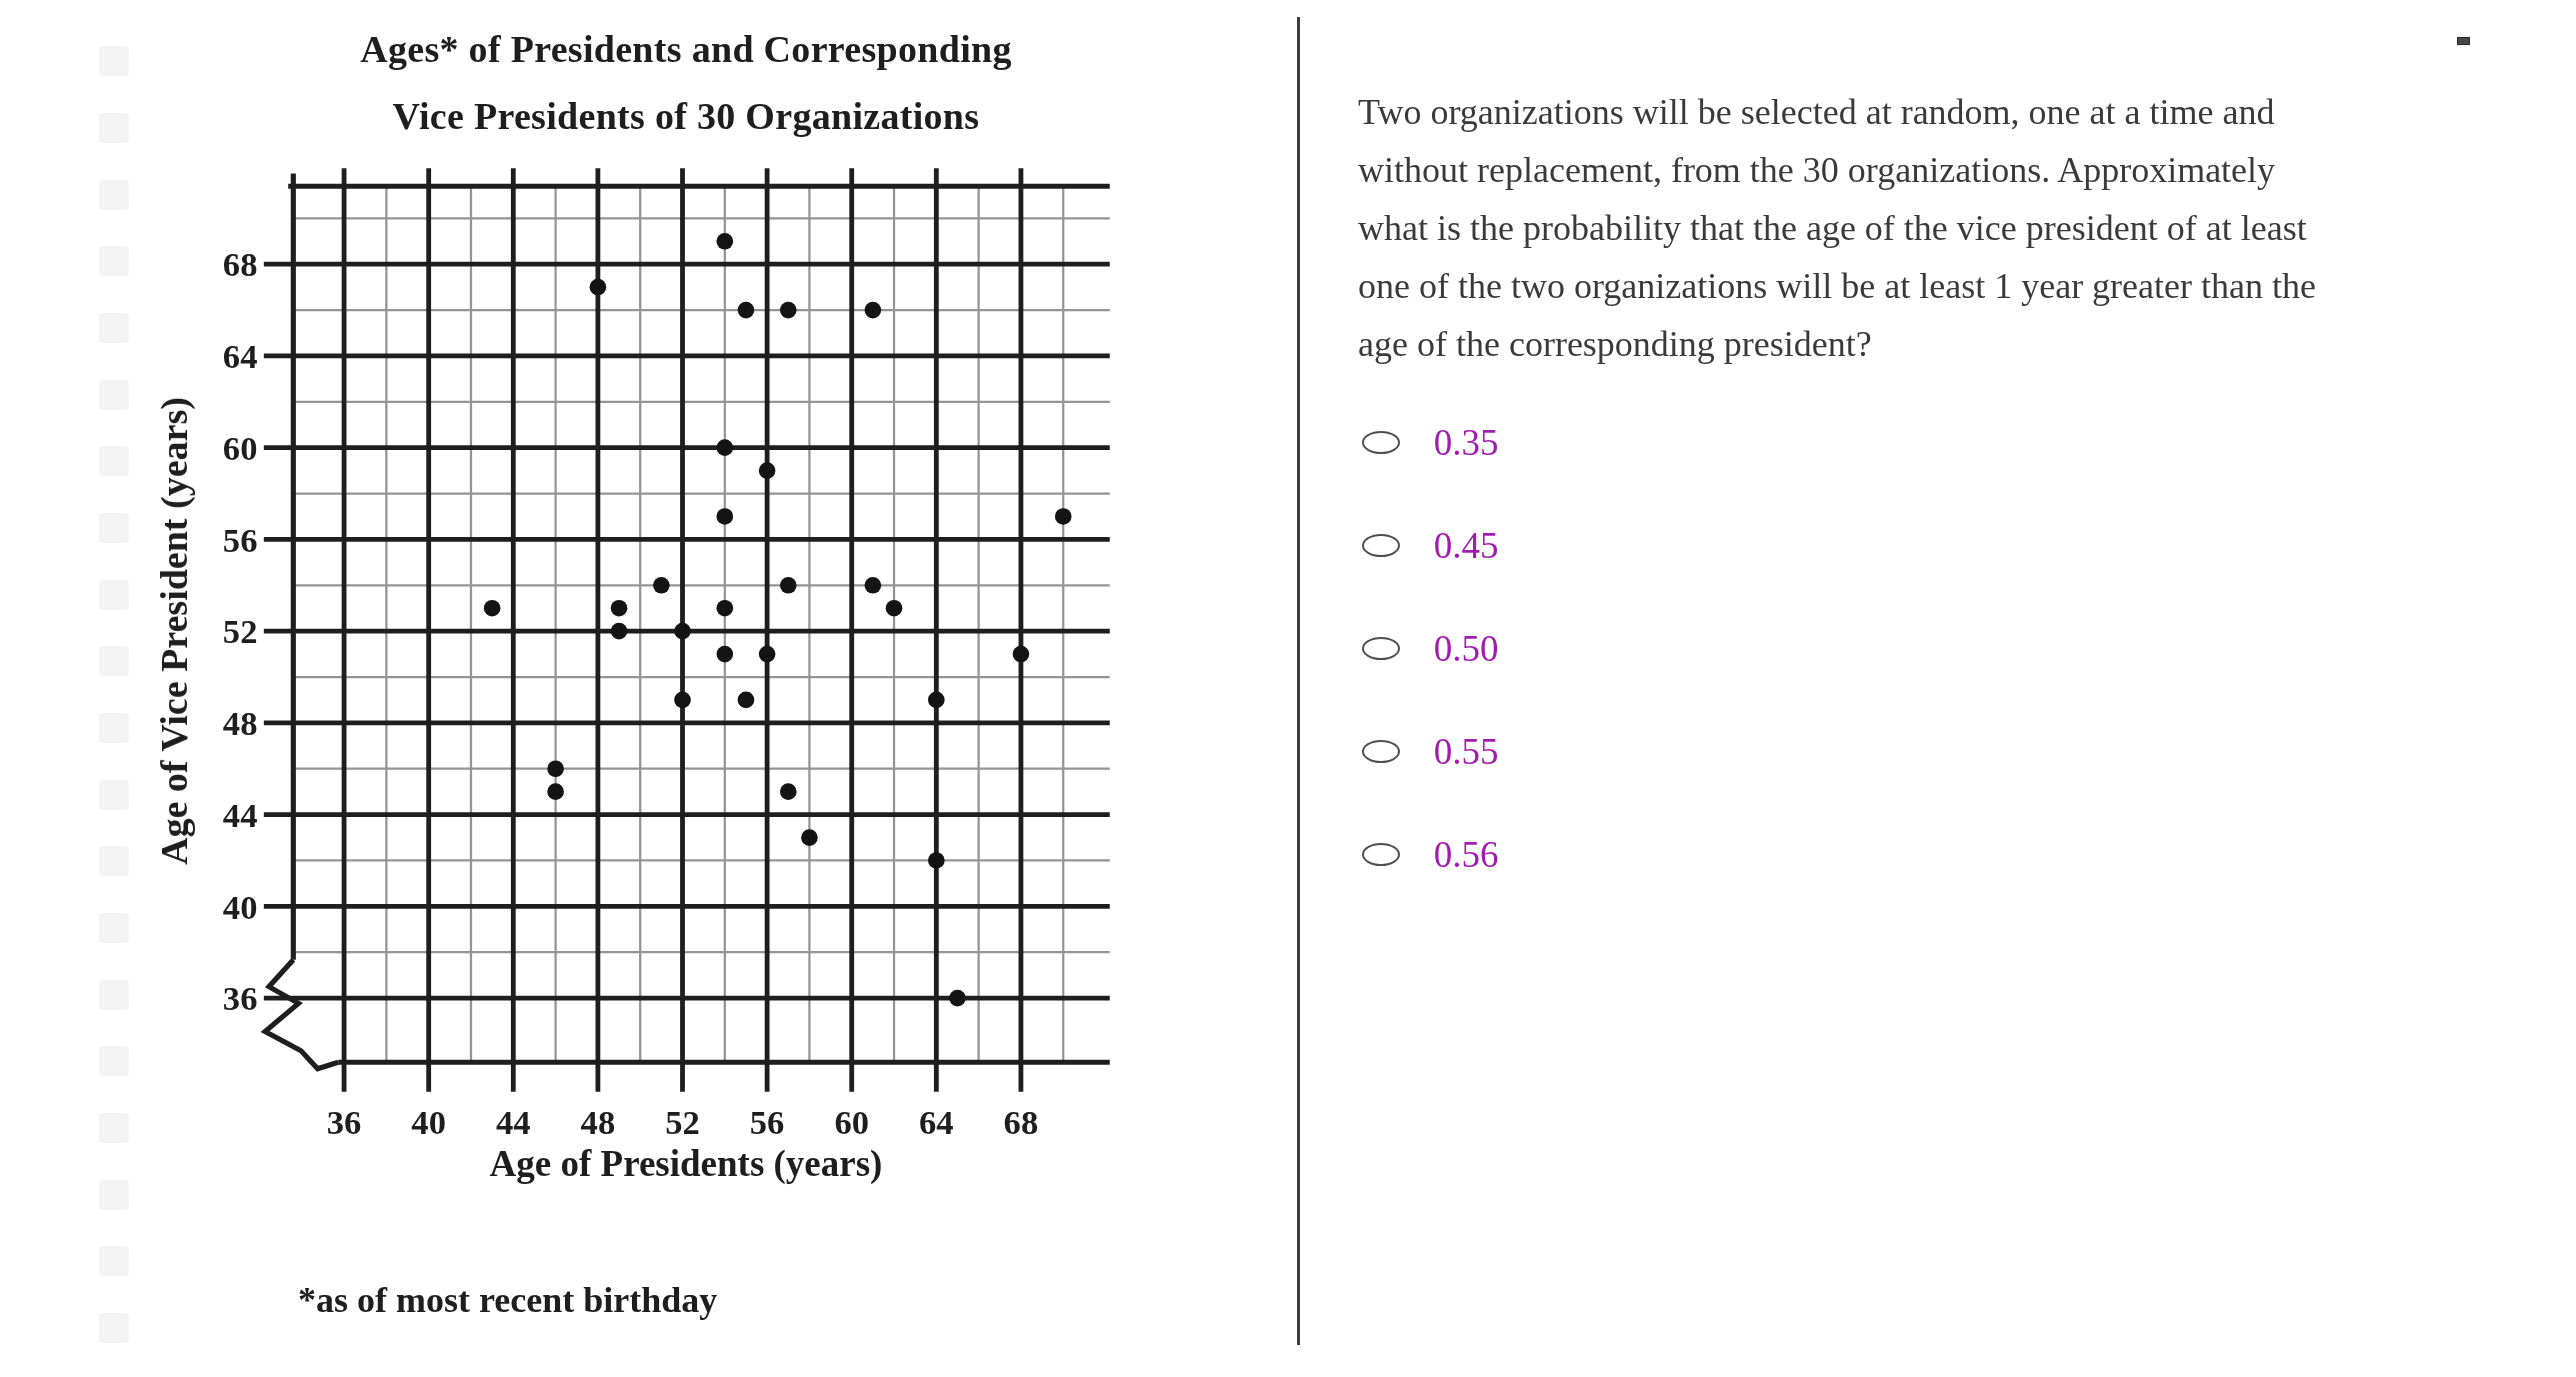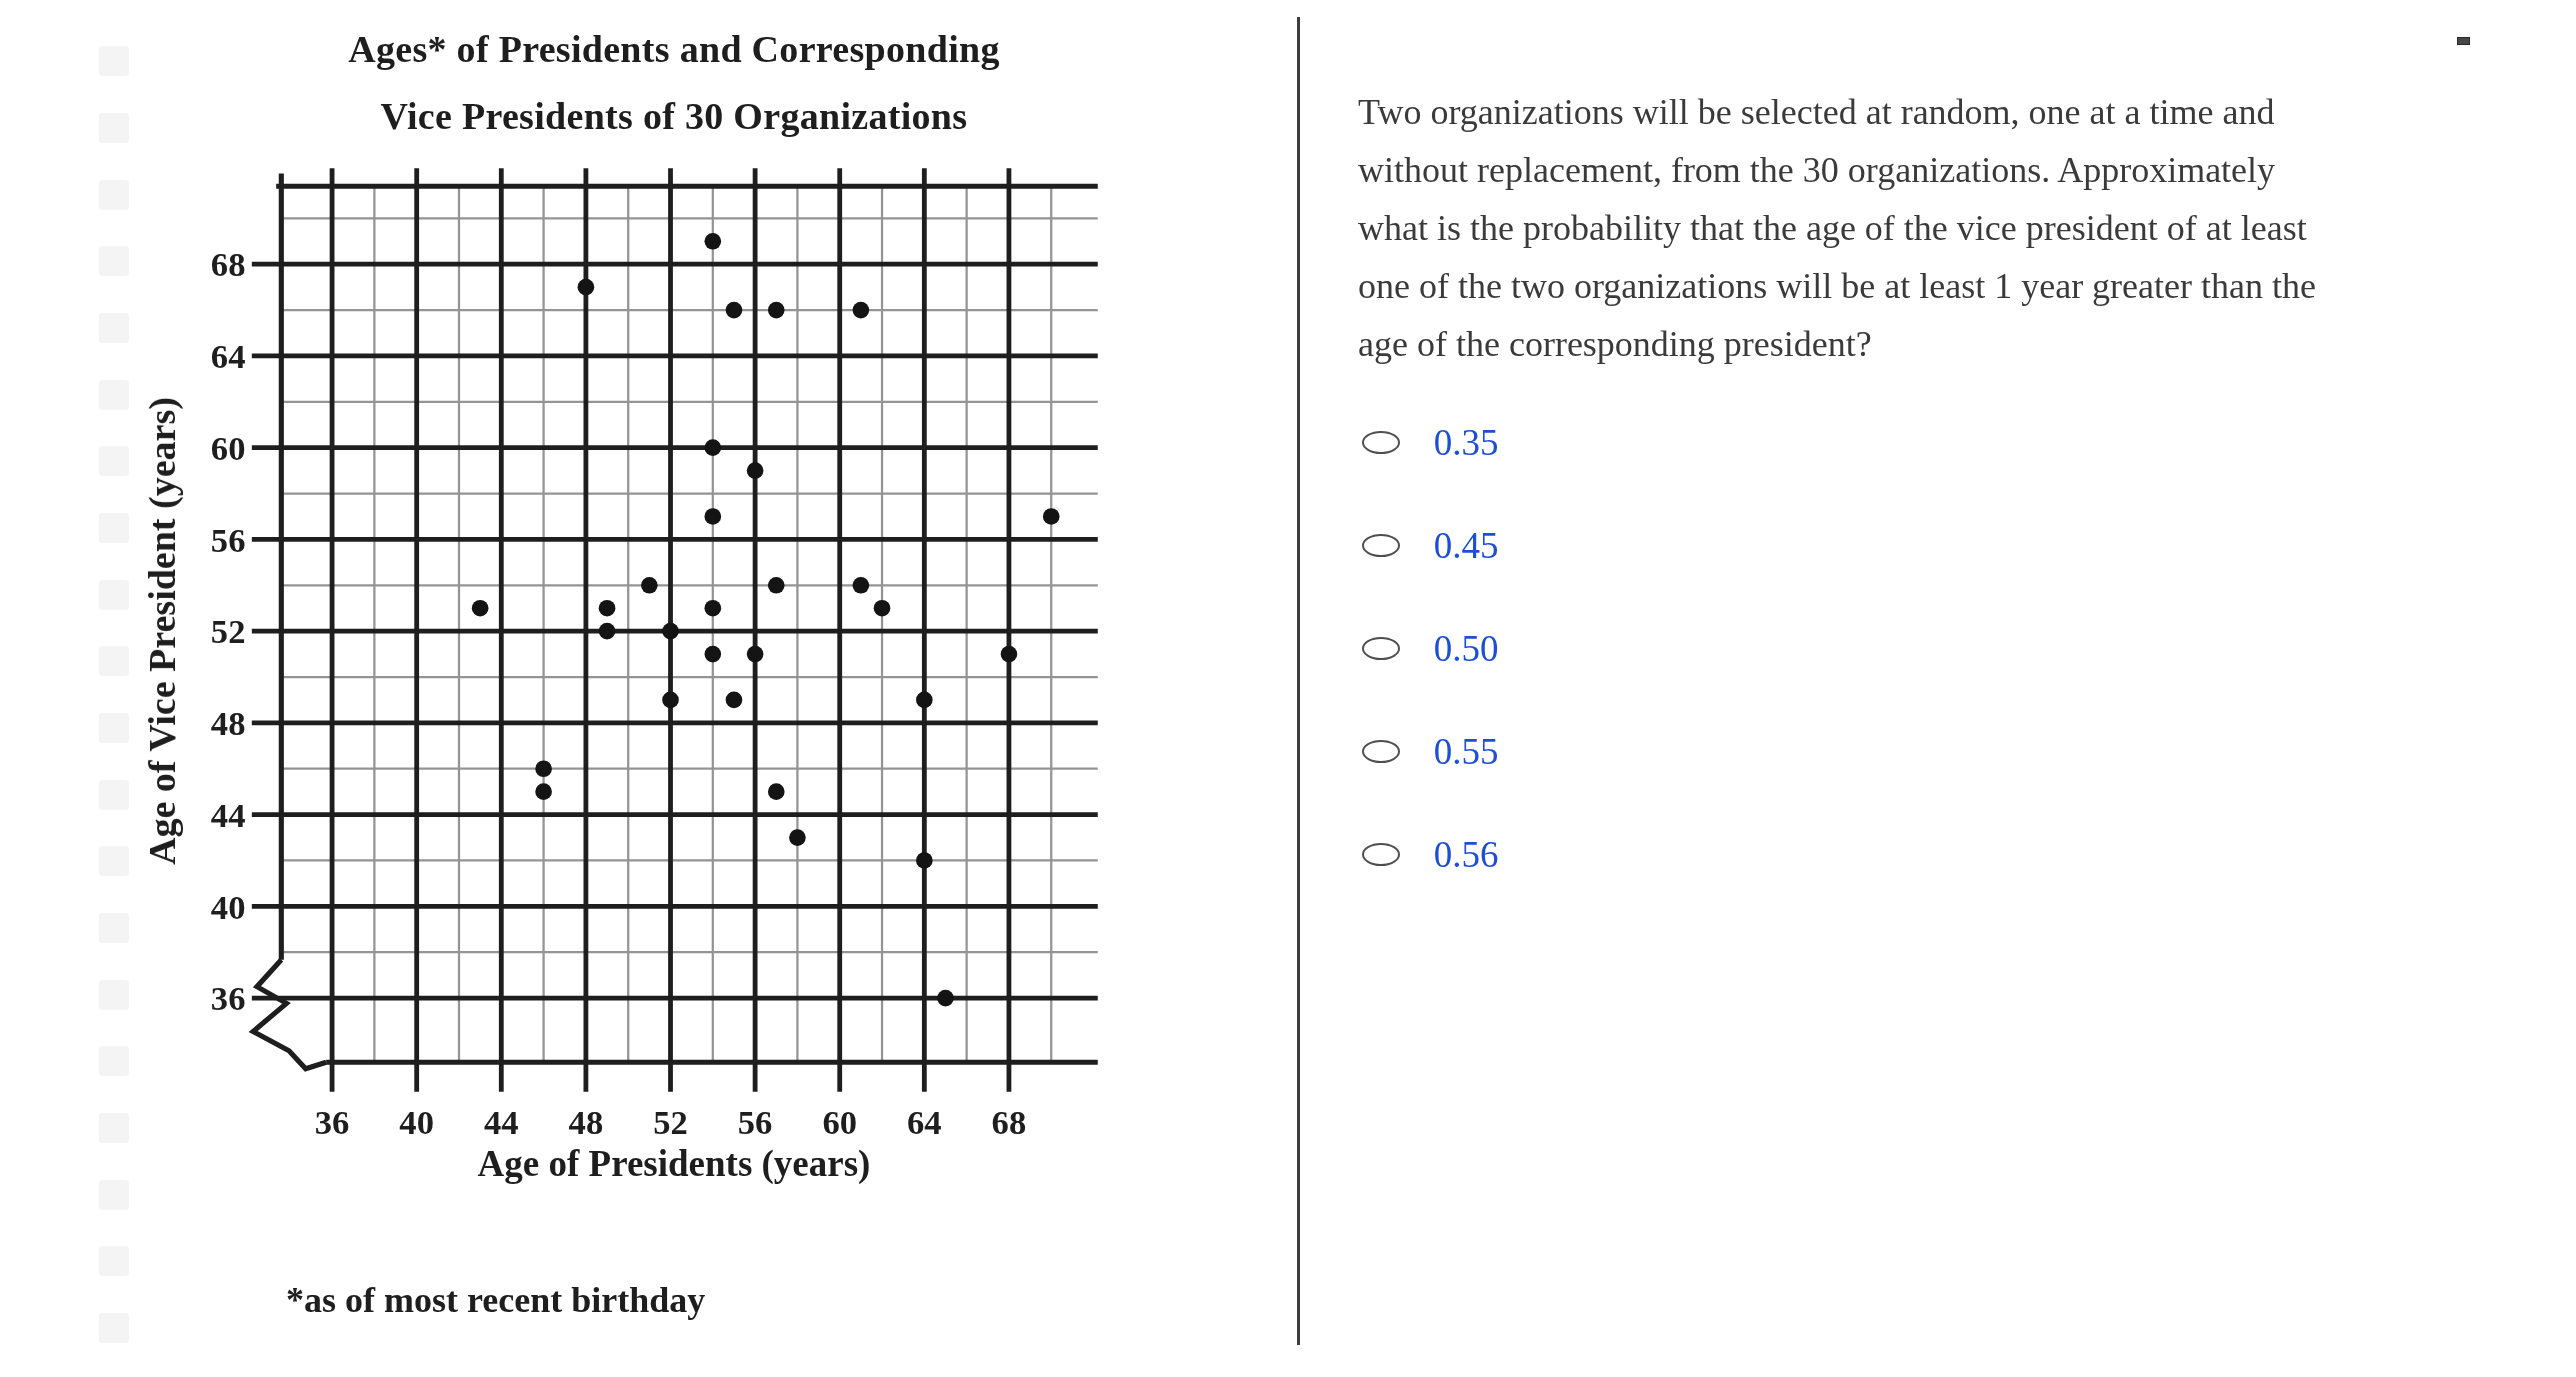--- a/index.html
+++ b/index.html
@@ -12,21 +12,21 @@
   }
 
   
   .left-rail { position: absolute; left: 99px; top: 0; width: 29.5px; height: 1377px; }
   .left-rail .sq {
     position: absolute; left: 0; width: 29.5px; height: 29.5px;
     background: #f4f4f4; border-radius: 3.8px;
   }
 
   
-  .chart-panel { position: absolute; left: 4px; top: 0; width: 1295px; height: 1377px; }
+  .chart-panel { position: absolute; left: 16px; top: 0; width: 1295px; height: 1377px; }
   .scanned { filter: blur(0.4px); color: #1e1e1e; }
 
   .chart-title {
     position: absolute; left: 173px; top: 16px; width: 994px;
     text-align: center; font-weight: bold; font-size: 38px; line-height: 67px;
     letter-spacing: 0.3px;
   }
 
   .y-axis-label {
     position: absolute; left: 158px; top: 631px;
@@ -65,21 +65,21 @@
   .question-text div { white-space: nowrap; }
 
   .options { position: absolute; left: 0; top: 423px; display: flex; flex-direction: column; gap: 65px; }
   .option { display: flex; align-items: center; height: 38px; cursor: pointer; }
   .radio {
     display: inline-block; margin-left: 3.8px;
     width: 38px; height: 23px;
     border: 2.6px solid #4f4f4f; border-radius: 50%;
     background: #ffffff;
   }
-  .option-label { margin-left: 34px; font-size: 37px; color: #1d4ed8; }
+  .option-label { margin-left: 34px; font-size: 37px; color: #a21caf; }
 
   
   .artifact {
     position: absolute; left: 2457px; top: 37px; width: 13px; height: 8.3px;
     background: #474747; border: 1.3px solid #2a2a2a;
   }
 </style>
 </head>
 <body>
 

